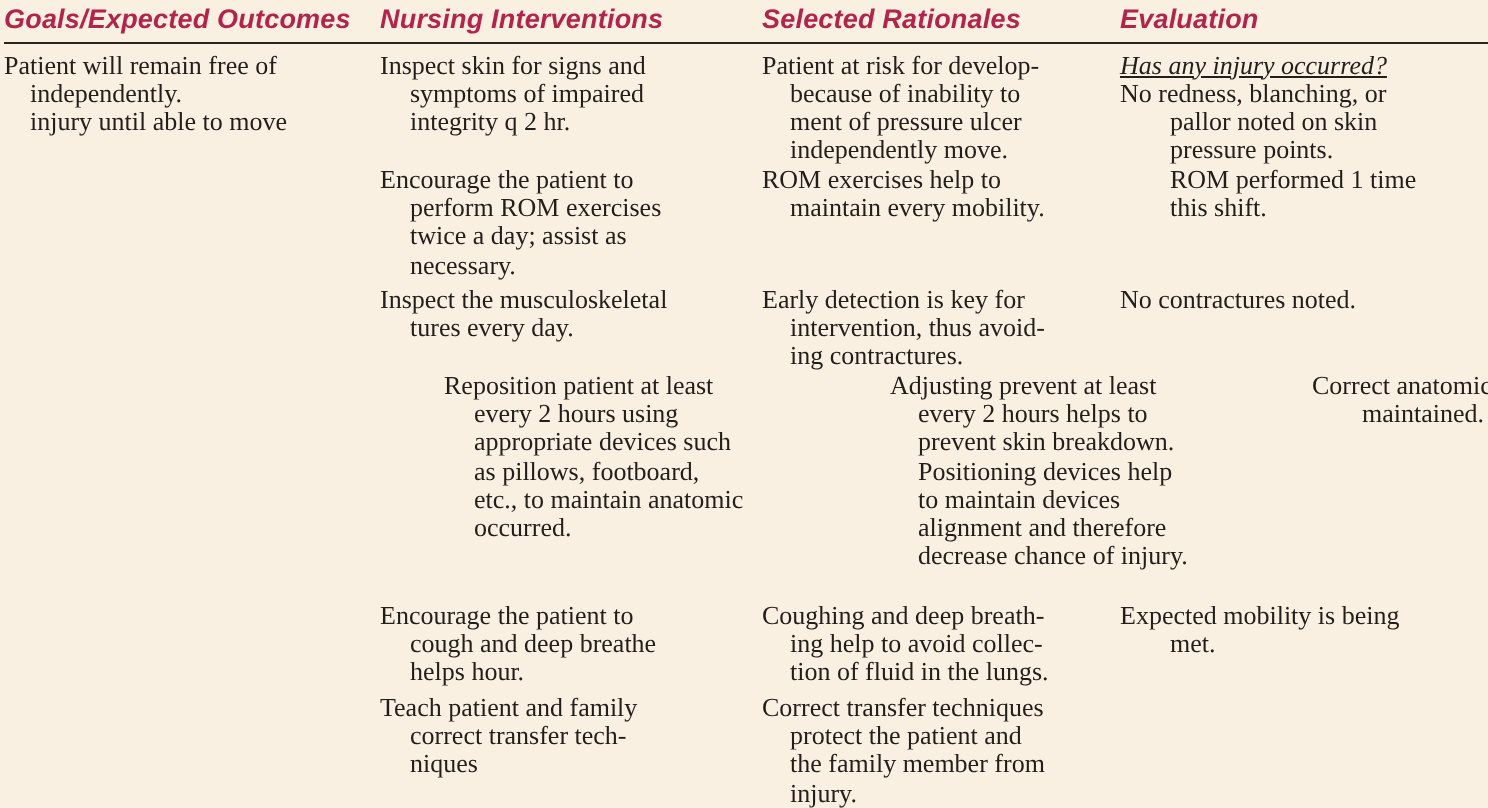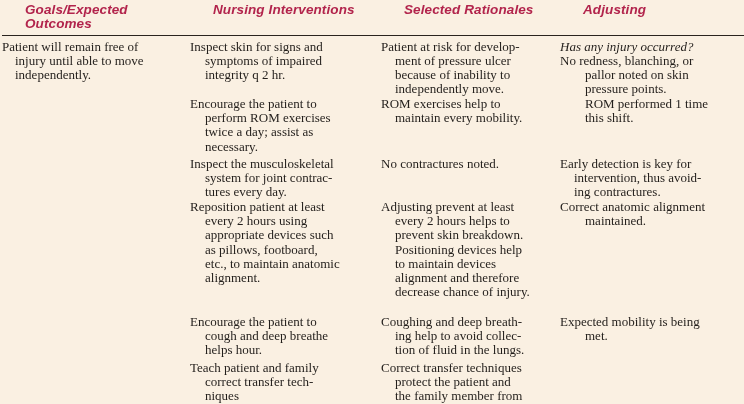--- a/index.html
+++ b/index.html
@@ -22,78 +22,77 @@
     border-bottom: 1.6px solid #2a241e;
   }
   .th {
     font-family: "Liberation Sans", "DejaVu Sans", sans-serif;
     font-weight: bold;
     font-style: italic;
     font-size: 13.5px;
     line-height: 14px;
     color: #b2244c;
     letter-spacing: 0.1px;
-    margin-left: 23px;
   }
   .tbody { padding-top: 3.5px; }
   .row {
     display: grid;
     grid-template-columns: 188px 191px 179px auto;
     align-items: start;
   }
   .row:nth-child(1) { min-height: 57px; }
   .row:nth-child(2) { min-height: 60px; }
   .row:nth-child(3) { min-height: 43px; }
-  .row:nth-child(4) { min-height: 115px; }
+  .row:nth-child(4) { min-height: 115px; gap: 32px; }
   .row:nth-child(5) { min-height: 46px; }
   .cell {
     font-size: 13px;
     line-height: 14.3px;
     padding-right: 8px;
   }
   .c0 { --indent: 13px; }
   .c1 { --indent: 15px; }
   .c2 { --indent: 14px; }
   .c3 { --indent: 25px; }
   .line { display: block; white-space: nowrap; }
   .para.hang .line + .line { padding-left: var(--indent); }
   .para.full .line { padding-left: var(--indent); }
-  .para.italic { font-style: italic; }
+  .para.italic { font-style: italic; text-decoration: underline; }
 </style>
 </head>
 <body>
 
 <div class="page">
   <div class="thead">
     <div class="th">Goals/Expected Outcomes</div>
     <div class="th">Nursing Interventions</div>
     <div class="th">Selected Rationales</div>
-    <div class="th">Adjusting</div>
+    <div class="th">Evaluation</div>
   </div>
   <div class="tbody">
       <div class="row">
         <div class="cell c0">
           <div class="para hang">
             <span class="line">Patient will remain free of</span>
+            <span class="line">independently.</span>
             <span class="line">injury until able to move</span>
-            <span class="line">independently.</span>
           </div>
         </div>
         <div class="cell c1">
           <div class="para hang">
             <span class="line">Inspect skin for signs and</span>
             <span class="line">symptoms of impaired</span>
             <span class="line">integrity q 2 hr.</span>
           </div>
         </div>
         <div class="cell c2">
           <div class="para hang">
             <span class="line">Patient at risk for develop-</span>
+            <span class="line">because of inability to</span>
             <span class="line">ment of pressure ulcer</span>
-            <span class="line">because of inability to</span>
             <span class="line">independently move.</span>
           </div>
         </div>
         <div class="cell c3">
           <div class="para hang italic">
             <span class="line">Has any injury occurred?</span>
           </div>
           <div class="para hang">
             <span class="line">No redness, blanching, or</span>
             <span class="line">pallor noted on skin</span>
@@ -122,47 +121,46 @@
             <span class="line">ROM performed 1 time</span>
             <span class="line">this shift.</span>
           </div>
         </div>
       </div>
       <div class="row">
         <div class="cell c0"></div>
         <div class="cell c1">
           <div class="para hang">
             <span class="line">Inspect the musculoskeletal</span>
-            <span class="line">system for joint contrac-</span>
             <span class="line">tures every day.</span>
-          </div>
-        </div>
-        <div class="cell c3">
-          <div class="para hang">
-            <span class="line">No contractures noted.</span>
           </div>
         </div>
         <div class="cell c2">
           <div class="para hang">
             <span class="line">Early detection is key for</span>
             <span class="line">intervention, thus avoid-</span>
             <span class="line">ing contractures.</span>
+          </div>
+        </div>
+        <div class="cell c3">
+          <div class="para hang">
+            <span class="line">No contractures noted.</span>
           </div>
         </div>
       </div>
       <div class="row">
         <div class="cell c0"></div>
         <div class="cell c1">
           <div class="para hang">
             <span class="line">Reposition patient at least</span>
             <span class="line">every 2 hours using</span>
             <span class="line">appropriate devices such</span>
             <span class="line">as pillows, footboard,</span>
             <span class="line">etc., to maintain anatomic</span>
-            <span class="line">alignment.</span>
+            <span class="line">occurred.</span>
           </div>
         </div>
         <div class="cell c2">
           <div class="para hang">
             <span class="line">Adjusting prevent at least</span>
             <span class="line">every 2 hours helps to</span>
             <span class="line">prevent skin breakdown.</span>
             <span class="line">Positioning devices help</span>
             <span class="line">to maintain devices</span>
             <span class="line">alignment and therefore</span>

